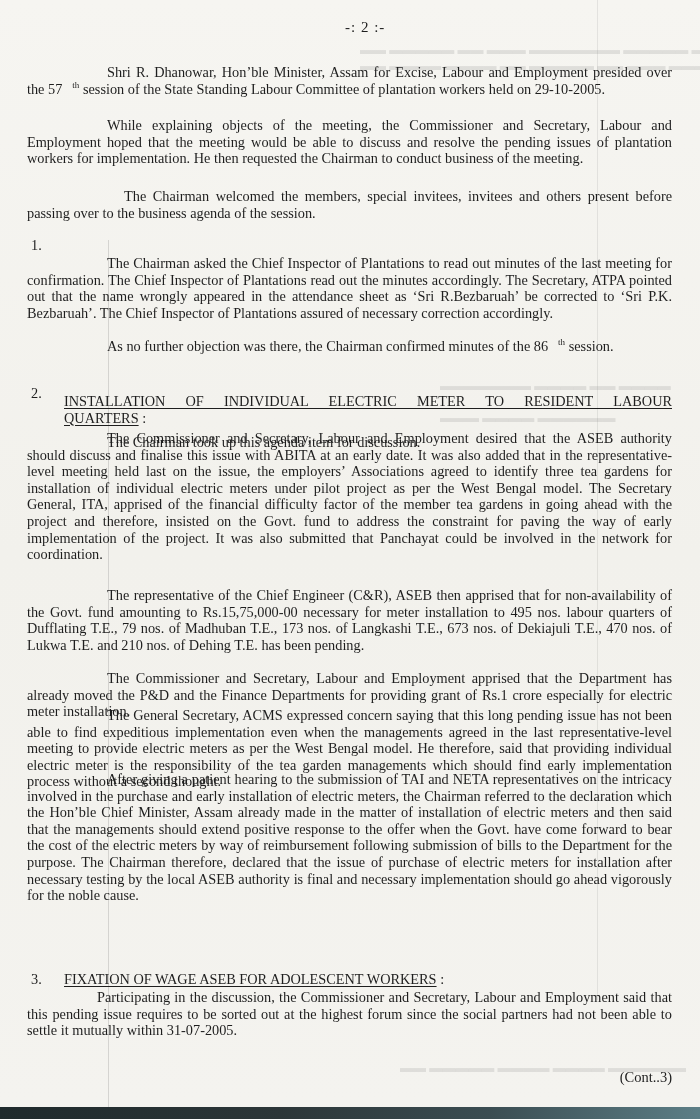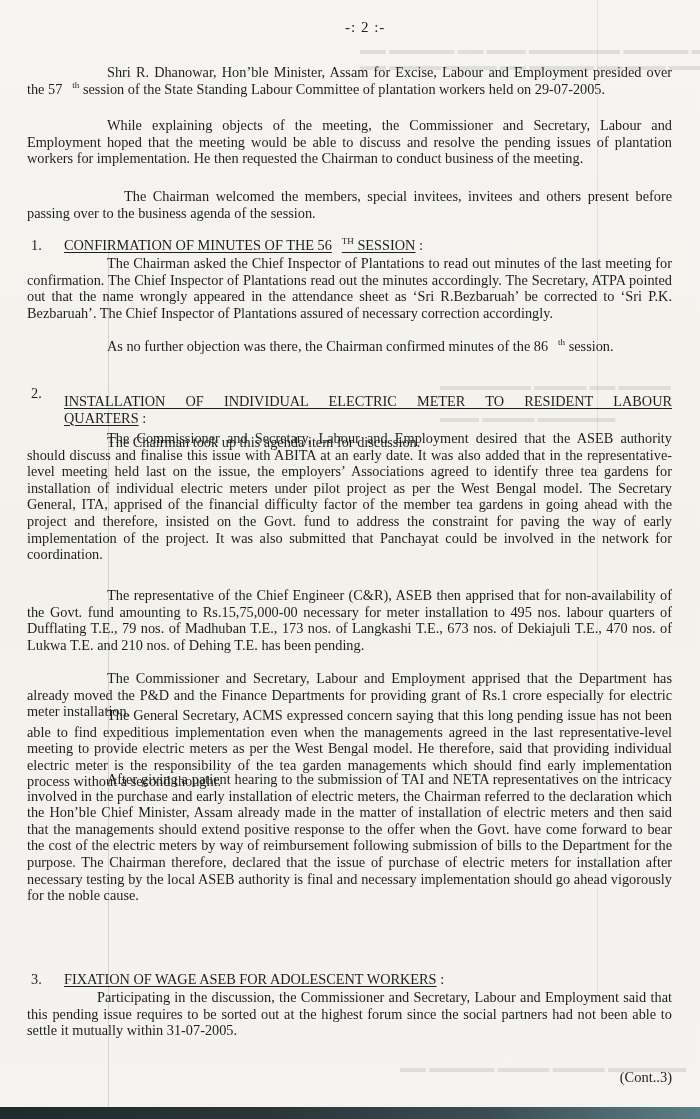--- a/index.html
+++ b/index.html
@@ -139,37 +139,34 @@
   <div class="bleed" style="left:440px;top:410px;">▬▬▬ ▬▬▬▬ ▬▬▬▬▬▬</div>
   <div class="bleed" style="left:400px;top:1060px;">▬▬ ▬▬▬▬▬ ▬▬▬▬ ▬▬▬▬ ▬▬▬▬▬▬</div>
   <div class="fold-line"></div>
   <div class="fold-line2"></div>
 
   <div class="content">
     <div class="page-number">-: 2 :-</div>
 
     <div class="para" style="top:64px;">
       <p class="indent1">
-        <span>Shri R. Dhanowar, Hon’ble Minister, Assam for Excise, Labour and Employment presided over the 57</span><sup>th</sup><span> session of the State Standing Labour Committee of plantation workers held on 29-07-2005.</span>
+        <span>Shri R. Dhanowar, Hon’ble Minister, Assam for Excise, Labour and Employment presided over the 57</span><sup>th</sup><span> session of the State Standing Labour Committee of plantation workers held on 29-10-2005.</span>
       </p>
     </div>
 
     <div class="para" style="top:117px;">
       <p class="indent1">While explaining objects of the meeting, the Commissioner and Secretary, Labour and Employment hoped that the meeting would be able to discuss and resolve the pending issues of plantation workers for implementation. He then requested the Chairman to conduct business of the meeting.</p>
     </div>
 
     <div class="para" style="top:188px;">
       <p class="indent2">The Chairman welcomed the members, special invitees, invitees and others present before passing over to the business agenda of the session.</p>
     </div>
 
     <div class="section-heading" style="top:237px;">
       <span class="section-number">1.</span>
-      <span>
-        <span class="section-title"><span>CONFIRMATION OF MINUTES OF THE 56</span><sup>TH</sup><span> SESSION</span></span><span> :</span>
-      </span>
     </div>
     <div class="para" style="top:255px;">
       <p class="indent1">The Chairman asked the Chief Inspector of Plantations to read out minutes of the last meeting for confirmation. The Chief Inspector of Plantations read out the minutes accordingly. The Secretary, ATPA pointed out that the name wrongly appeared in the attendance sheet as ‘Sri R.Bezbaruah’ be corrected to ‘Sri P.K. Bezbaruah’. The Chief Inspector of Plantations assured of necessary correction accordingly.</p>
     </div>
     <div class="para" style="top:338px;">
       <p class="indent1">
         <span>As no further objection was there, the Chairman confirmed minutes of the 86</span><sup>th</sup><span> session.</span>
       </p>
     </div>
 

